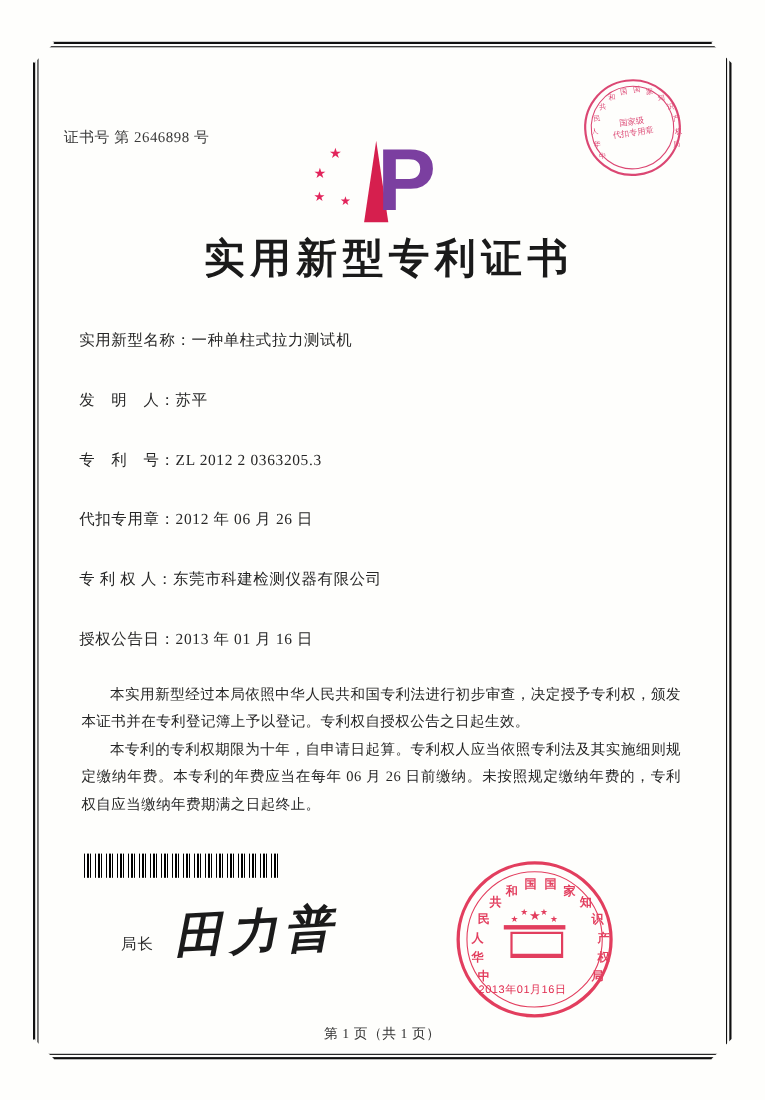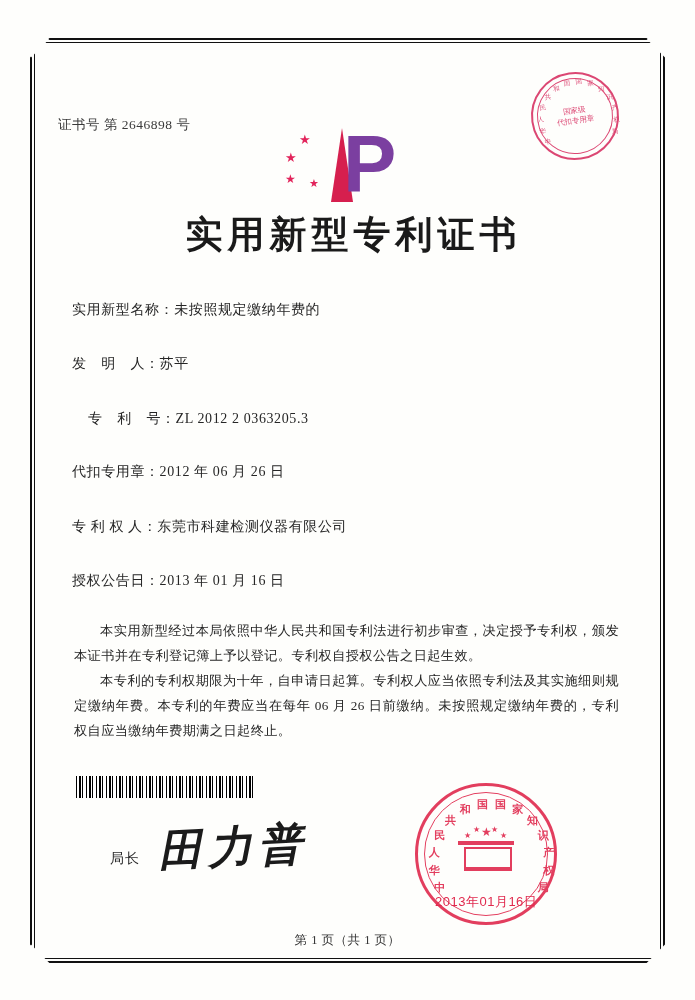--- a/index.html
+++ b/index.html
@@ -169,21 +169,21 @@
     font-size: 14px;
     color: #262626;
     letter-spacing: .6px;
     white-space: nowrap;
   }
   .field .label { display: inline; }
   .field .value { display: inline; }
 
   .f-name   { top: 301px; }
   .f-inv    { top: 355px; }
-  .f-patno  { top: 410px; margin-left: 16px; }
+  .f-patno  { top: 410px; }
   .f-appdate{ top: 463px; }
   .f-owner  { top: 518px; }
   .f-pubdate{ top: 572px; }
 
   
   .body-text {
     position: absolute;
     left: 74px;
     width: 545px;
     font-size: 13.2px;
@@ -302,21 +302,21 @@
   .seal .emblem .st0 { left: 25px; top: 0px; font-size: 12px; }
   .seal .emblem .st1 { left: 8px;  top: 4px; font-size: 8px; }
   .seal .emblem .st2 { left: 17px; top: -2px; font-size: 8px; }
   .seal .emblem .st3 { left: 35px; top: -2px; font-size: 8px; }
   .seal .emblem .st4 { left: 44px; top: 4px; font-size: 8px; }
 
   .seal-date {
     position: absolute;
     left: 435px;
     top: 893px;
-    font-size: 13px;
+    font-size: 10px;
     color: #e02a4e;
     font-family: "Liberation Sans", sans-serif;
     letter-spacing: .5px;
   }
 
   
   .page-no {
     position: absolute;
     left: 0;
     right: 0;
@@ -370,21 +370,21 @@
     <div class="star s2">★</div>
     <div class="star s3">★</div>
     <div class="star s4">★</div>
     <div class="blade"></div>
     <div class="pchar">P</div>
   </div>
 
   <div class="title">实用新型专利证书</div>
 
   <div class="field f-name">
-    <span class="label">实用新型名称：</span><span class="value">未按照规定缴纳年费的</span>
+    <span class="label">实用新型名称：</span><span class="value">一种单柱式拉力测试机</span>
   </div>
   <div class="field f-inv">
     <span class="label">发　明　人：</span><span class="value">苏平</span>
   </div>
   <div class="field f-patno">
     <span class="label">专　利　号：</span><span class="value">ZL 2012 2 0363205.3</span>
   </div>
   <div class="field f-appdate">
     <span class="label">代扣专用章：</span><span class="value">2012 年 06 月 26 日</span>
   </div>

